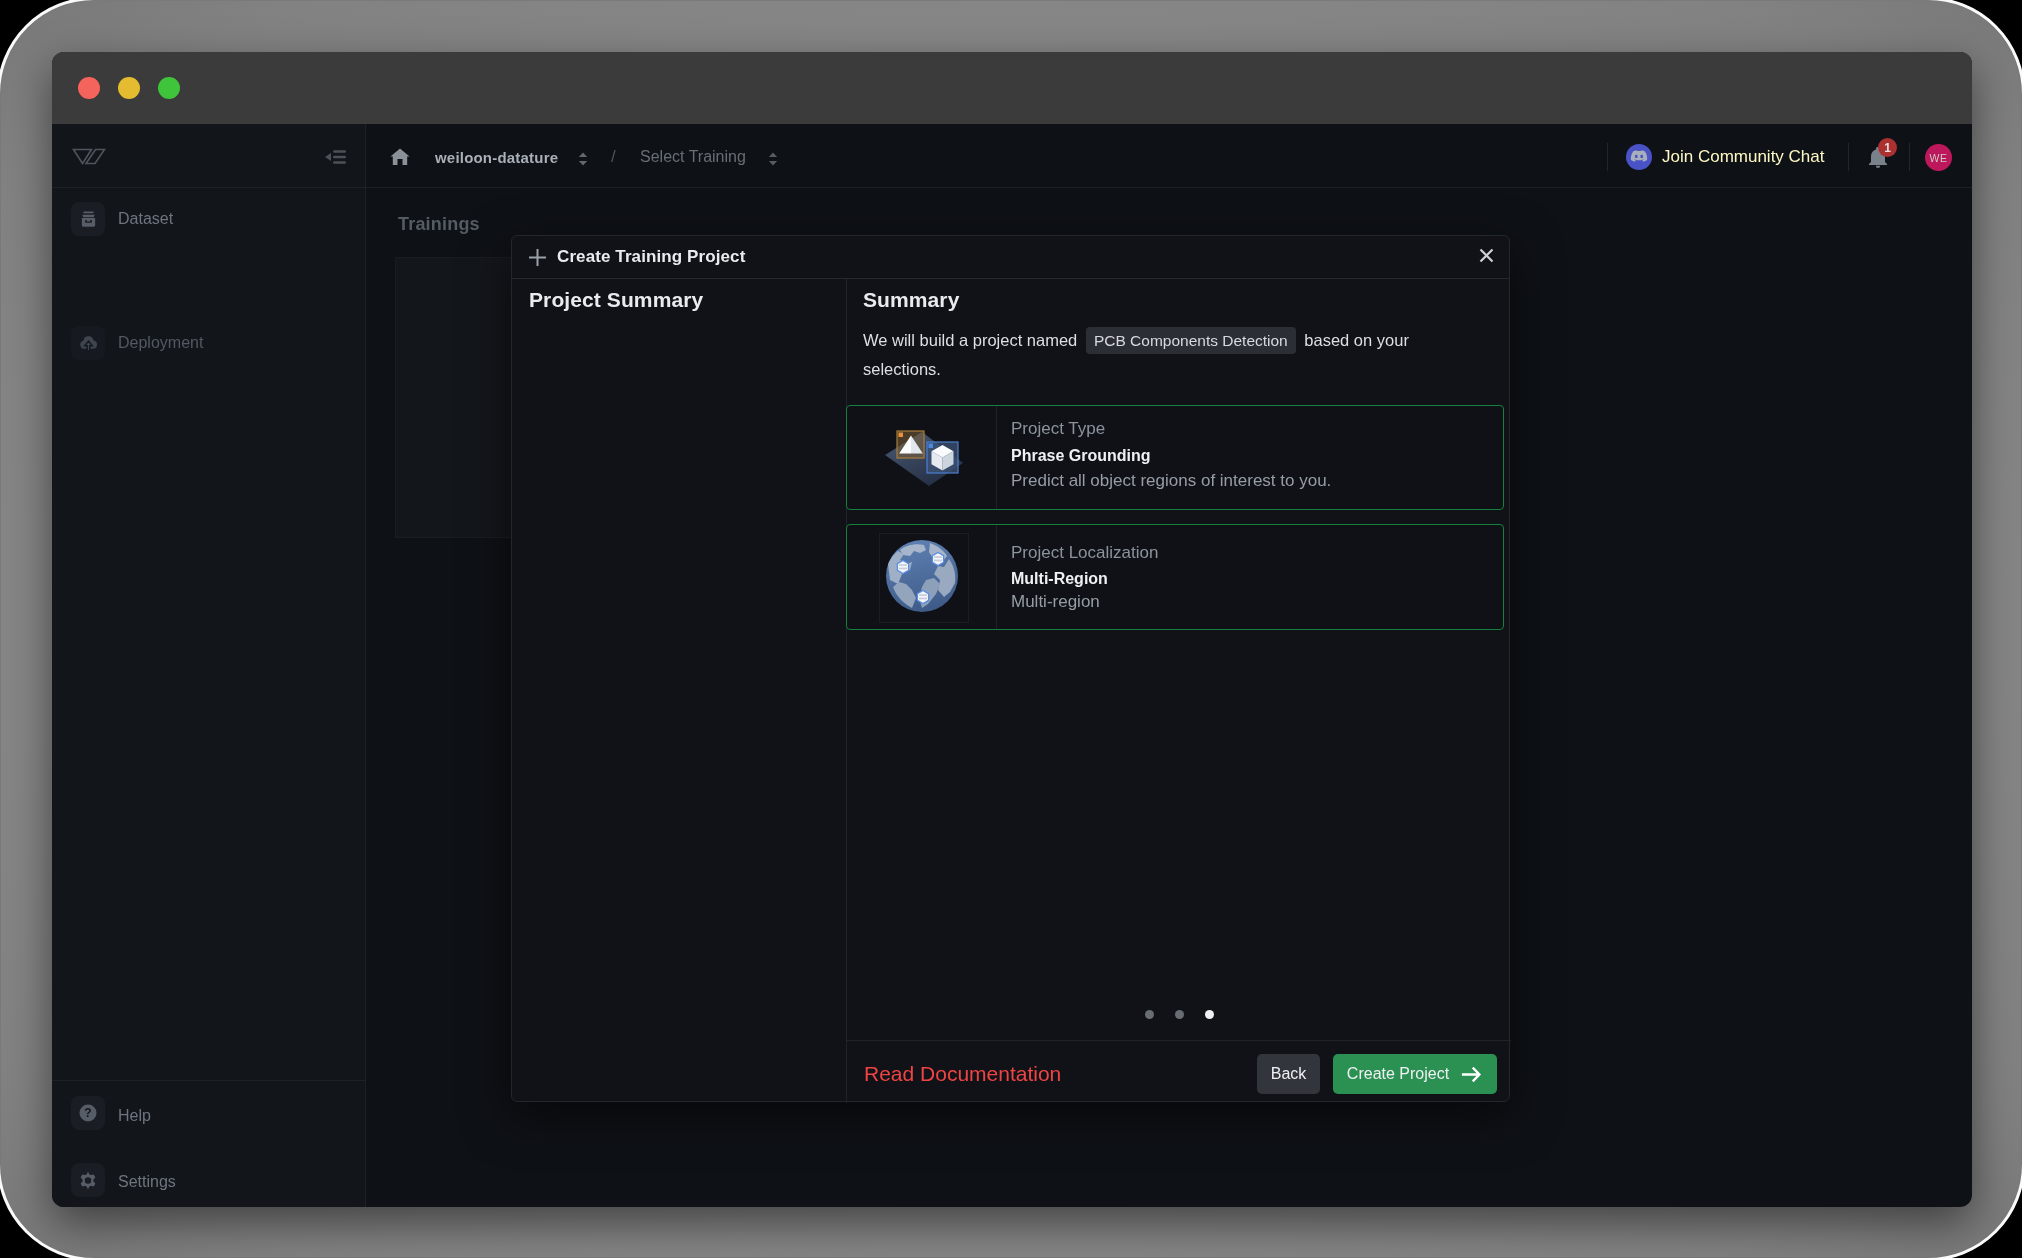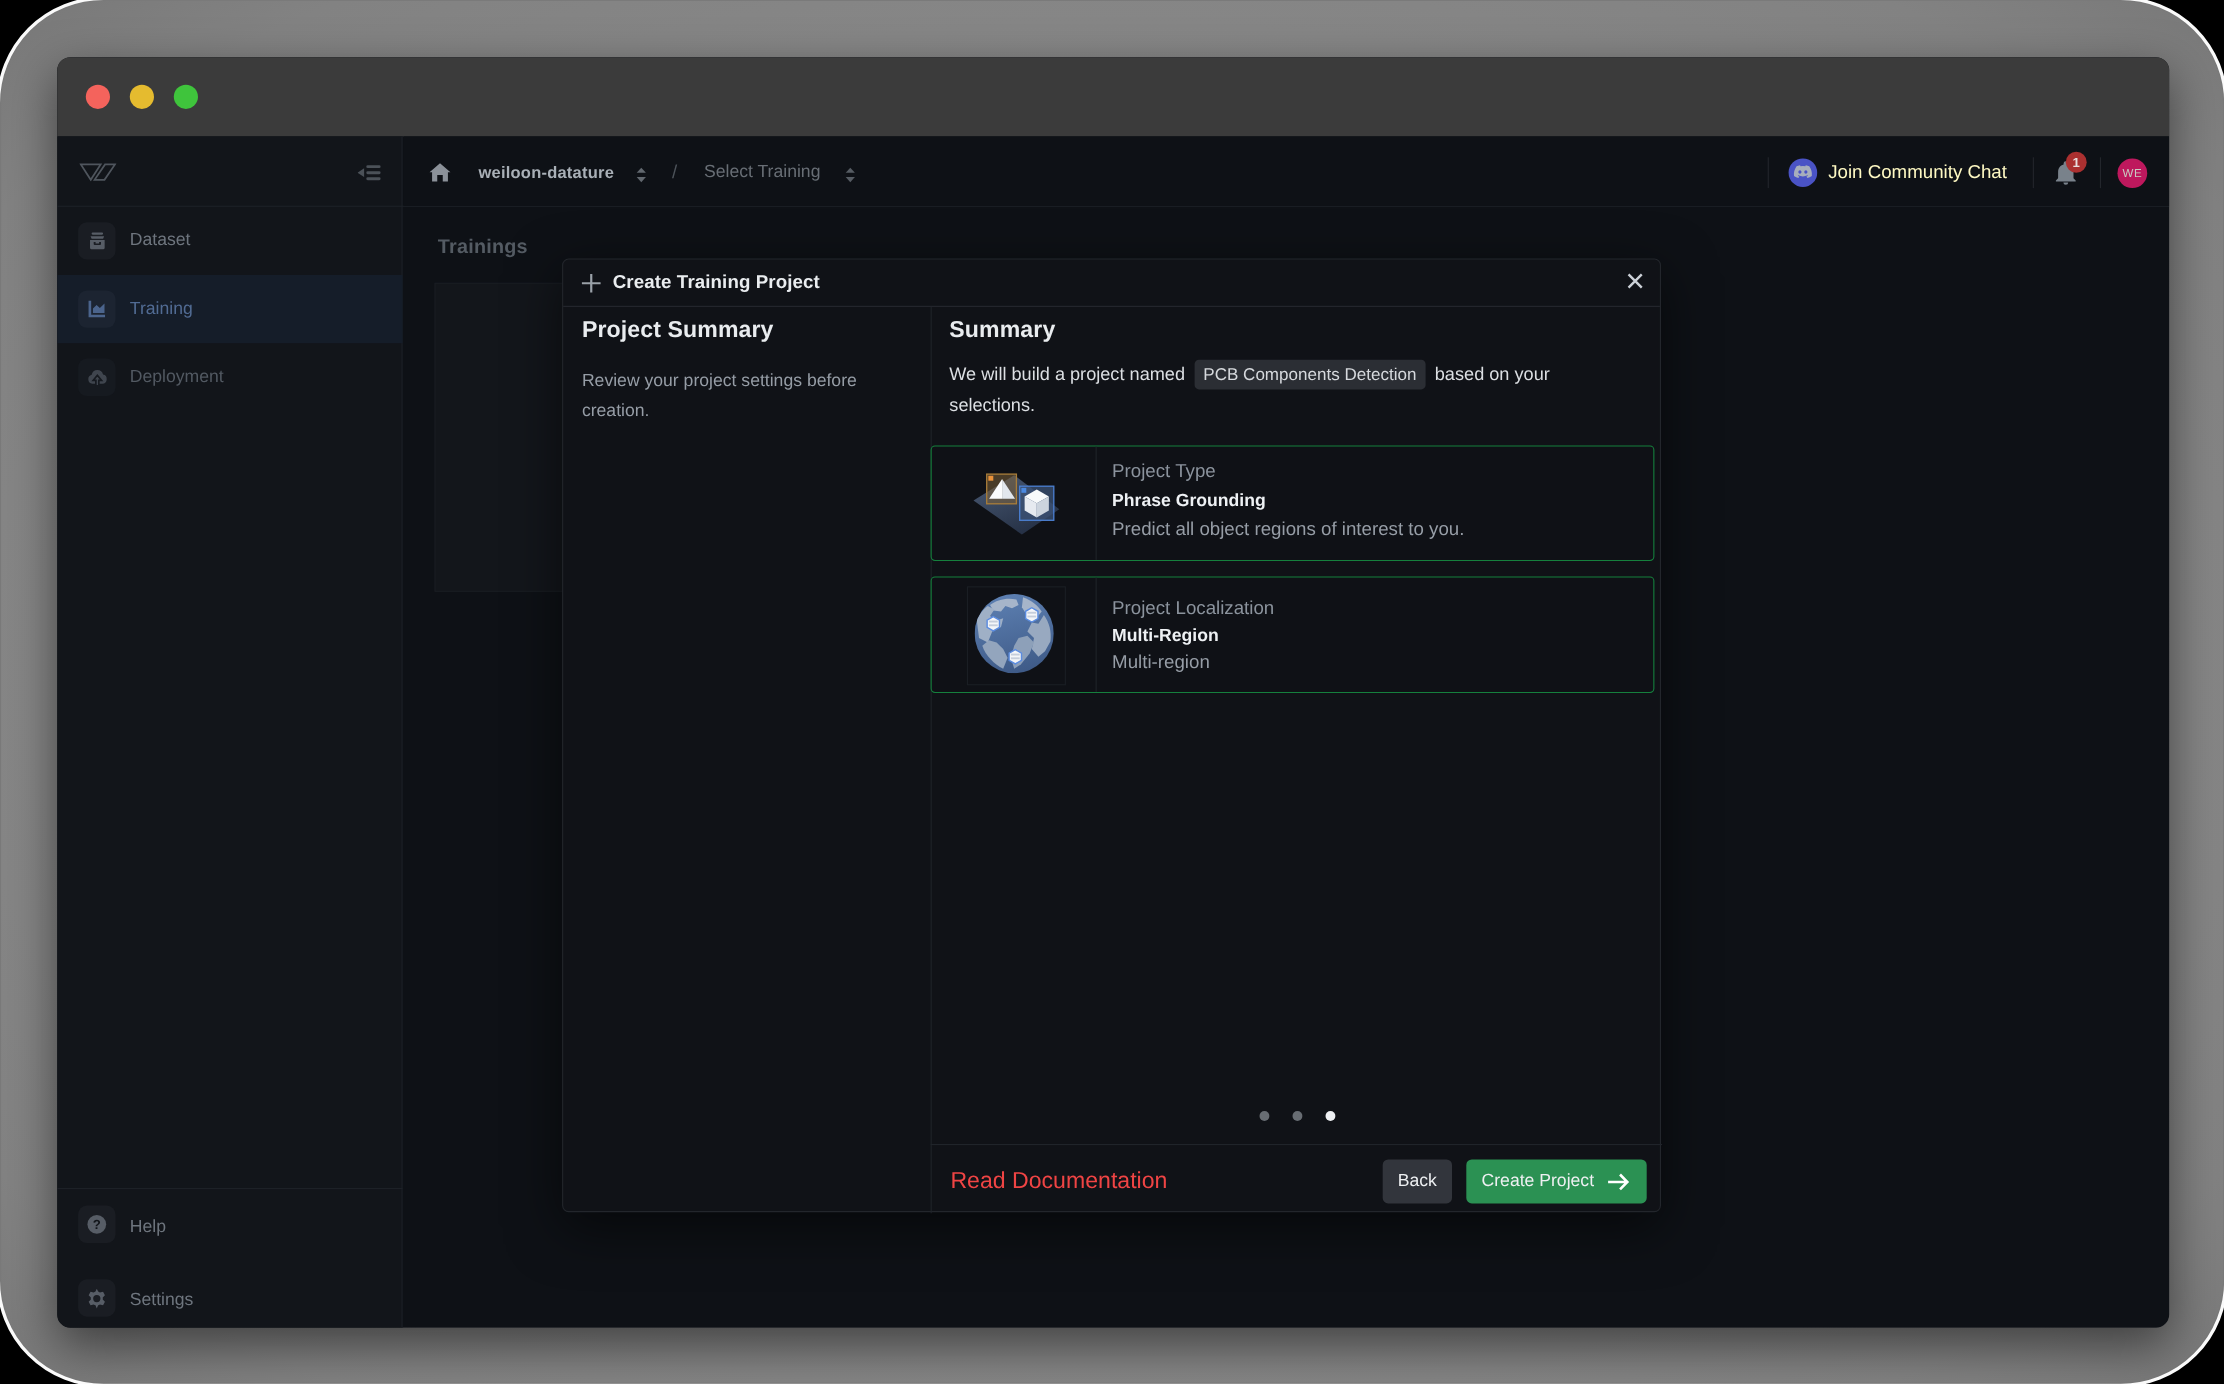--- a/index.html
+++ b/index.html
@@ -58,29 +58,20 @@
 <div class="navrow" style="top:136px">
 <div class="ibox">
         <svg width="19" height="19" viewBox="0 0 20 20" fill="#575d66">
           <rect x="4.5" y="1.5" width="11" height="2" rx="1"></rect>
           <path d="M3.5 5 H16.5 L15.5 7.5 H4.5 Z"></path>
           <path d="M3 8.5 H17 V16 a1.5 1.5 0 0 1 -1.5 1.5 H4.5 A1.5 1.5 0 0 1 3 16 Z M6.5 10.5 v2 a1 1 0 0 0 1 1 h5 a1 1 0 0 0 1-1 v-2 h-1.8 v1.5 h-3.4 v-1.5 Z" fill-rule="evenodd"></path>
         </svg>
       </div>
 <div class="nlabel" style="top:22px">Dataset</div>
 </div>
-<div class="navrow" style="top:198px;background:#151d29">
-<div class="ibox" style="background:#1c2431">
-        <svg width="20" height="20" viewBox="0 0 20 20" fill="#4b648c">
-          <path d="M2.5 2.5 h2.4 v12.6 h12.6 v2.4 h-15 Z"></path>
-          <path d="M6.5 13.5 V9.5 L9.8 6.2 L12.8 9 L17 5 V13.5 Z"></path>
-        </svg>
-      </div>
-<div class="nlabel" style="top:22px;color:#516b93">Training</div>
-</div>
 <div class="navrow" style="top:260px">
 <div class="ibox" style="background:#161a20">
         <svg width="21" height="21" viewBox="0 0 22 22">
           <path d="M11 3.5 a5.6 5.6 0 0 1 5.4 4.4 A4.4 4.4 0 0 1 15.8 16.6 H6.2 A4.4 4.4 0 0 1 5.6 8 5.6 5.6 0 0 1 11 3.5 Z" fill="#3f454e"></path>
           <path d="M11 8.5 l4 4.9 h-2.6 v5.1 h-2.8 v-5.1 H7 Z" fill="#3f454e" stroke="#161a20" stroke-width="1.6"></path>
         </svg>
       </div>
 <div class="nlabel" style="top:22px;color:#525962">Deployment</div>
 </div>
 <div class="hline" style="left:0;top:1028px;width:314px"></div>
@@ -139,21 +130,20 @@
 <svg class="abs" style="left:16px;top:12px" width="19" height="19" viewBox="0 0 19 19" stroke="#9aa1a8" stroke-width="2">
         <path d="M9.5 1 V18 M1 9.5 H18"></path>
       </svg>
 <div class="abs h2" style="left:45px;top:11px;font-size:17px">Create Training Project</div>
 <svg class="abs" style="left:967px;top:12px" width="15" height="15" viewBox="0 0 15 15" stroke="#ccd1d8" stroke-width="2.2">
         <path d="M1.5 1.5 L13.5 13.5 M13.5 1.5 L1.5 13.5"></path>
       </svg>
 <div class="abs" style="left:334px;top:43px;width:1px;height:824px;background:#20242a"></div>
 
 <div class="abs h2" style="left:17px;top:52px">Project Summary</div>
-<div class="abs gray" style="left:17px;top:97px;width:292px;font-size:16px;line-height:27px">Review your project settings before creation.</div>
 
 <div class="abs h2" style="left:351px;top:52px">Summary</div>
 <div class="abs" style="left:351px;top:90px;width:610px;font-size:16.5px;line-height:29px;color:#dcdfe3">We will build a project named <span style="background:#2b2e34;color:#d6d9dd;border-radius:4px;padding:5px 8px;font-size:15.5px;margin:16px 4px">PCB Components Detection</span> based on your selections.</div>
 
 <div class="card" style="top:169px;height:105px">
 <div class="cicon"></div>
 <svg class="abs" style="left:30px;top:19px" width="92" height="64" viewBox="0 0 92 64">
 <defs>
             <linearGradient id="pl" x1="0" y1="0" x2="0.6" y2="1">
               <stop offset="0" stop-color="#50627e"></stop>

